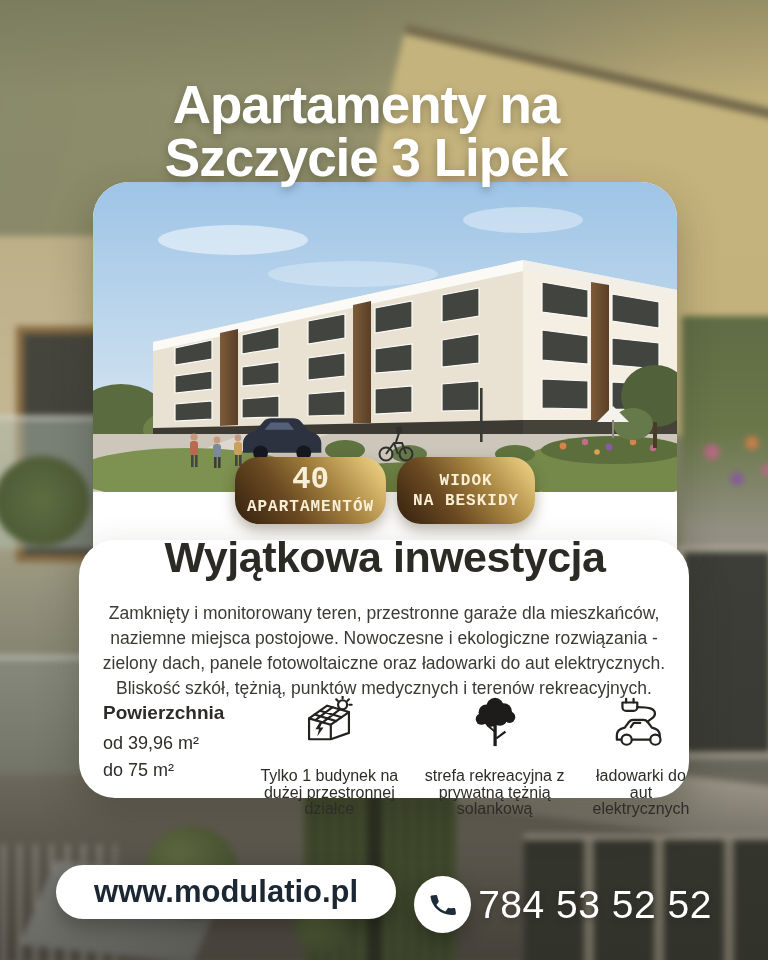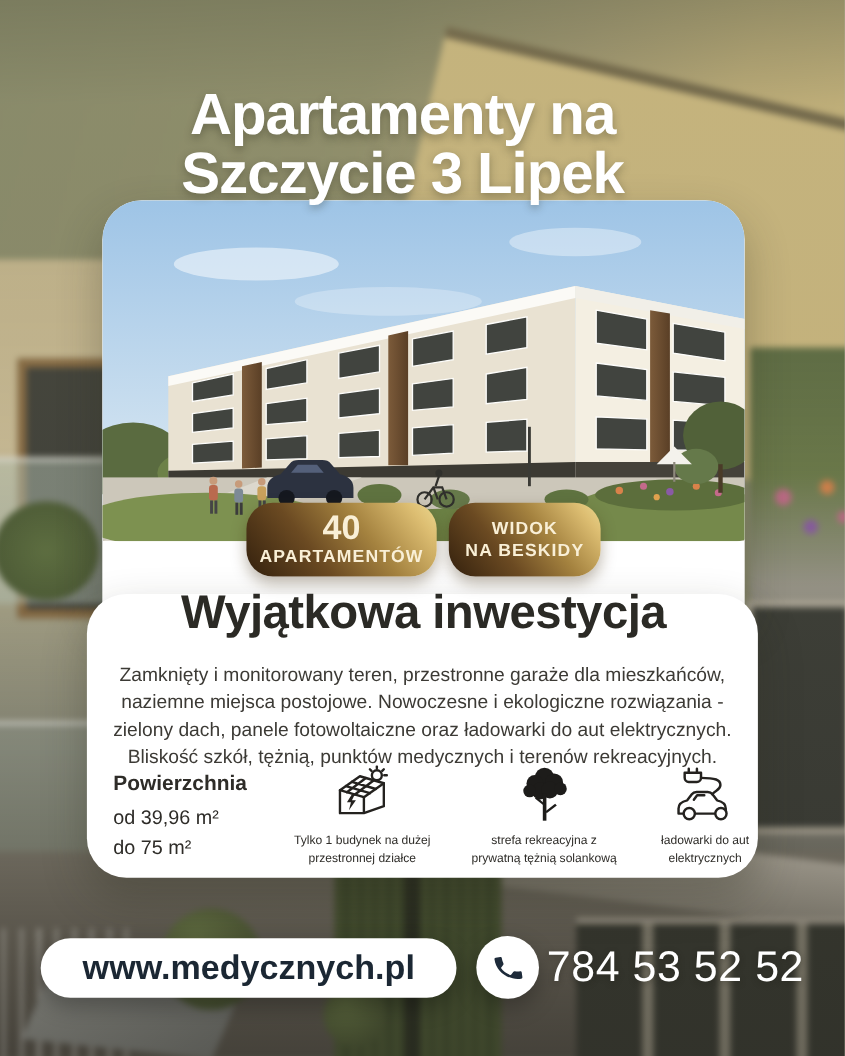--- a/index.html
+++ b/index.html
@@ -65,48 +65,48 @@
     overflow:hidden;}
   .card-lower{position:absolute;left:79px;top:540px;width:610px;height:258px;background:#ffffff;
     border-radius:36px;z-index:2;box-shadow:0 18px 40px rgba(40,40,28,.30);}
 
   
   .badges{position:absolute;left:93px;top:457px;width:584px;display:flex;justify-content:center;
     gap:11px;z-index:5;}
   .badge{min-width:138px;height:67px;border-radius:24px;display:flex;flex-direction:column;
     align-items:center;justify-content:center;padding:0 12px;box-sizing:border-box;
     background:linear-gradient(52deg,#33200d 0%,#6b4a22 35%,#a4823f 62%,#ddbe72 88%,#ecd88f 100%);
-    color:#f9efd6;box-shadow:0 6px 14px rgba(60,40,10,.35);}
+    color:#f9efd6;box-shadow:0 6px 14px rgba(60,40,10,.35);font-family:Liberation Mono, monospace;}
   .badge .b1{font-size:16px;font-weight:600;letter-spacing:1px;line-height:1.25;}
   .badge .b2{font-size:16px;font-weight:600;letter-spacing:1px;line-height:1.25;}
   .badge.first .b1{font-size:31px;font-weight:600;letter-spacing:0;line-height:1.05;}
 
   
   .heading{position:absolute;left:93px;top:533px;width:584px;text-align:center;z-index:5;
     font-size:43px;font-weight:800;color:#2b2a25;letter-spacing:-0.5px;}
   .desc{position:absolute;left:101px;top:601px;width:566px;text-align:center;z-index:5;
     font-size:17.5px;line-height:25px;color:#3c3a35;}
 
   
   .features{position:absolute;left:103px;top:692px;width:588px;display:flex;
     justify-content:space-between;z-index:5;color:#2e2c28;}
   .feat{display:flex;flex-direction:column;align-items:center;text-align:center;}
   .feat .icon{height:56px;display:flex;align-items:flex-end;justify-content:center;}
-  .feat .lab{font-size:11px;line-height:16.5px;margin-top:8px;}
+  .feat .lab{font-size:16px;line-height:16.5px;margin-top:20px;}
   .area-block{width:132px;text-align:left;padding-top:10px;}
   .area-block .a1{font-size:19px;font-weight:800;margin-bottom:6px;}
   .area-block .a2{font-size:18px;line-height:27px;}
   .w135{width:138px;} .w100{width:100px;} .w140{width:142px;} .w98{width:100px;}
 
   
   .bottom-bar{position:absolute;left:0;top:851px;width:768px;display:flex;align-items:center;
     justify-content:center;gap:18px;z-index:5;}
   .url-pill{background:#ffffff;border-radius:29px;padding:9px 38px;font-size:31px;font-weight:600;
     color:#1b2733;box-shadow:0 8px 20px rgba(0,0,0,.28);}
-  .phone-wrap{display:flex;align-items:center;gap:7px;}
+  .phone-wrap{display:flex;align-items:center;gap:7px;margin-top:25px;}
   .phone-circle{width:57px;height:57px;border-radius:50%;background:#ffffff;display:flex;
     align-items:center;justify-content:center;box-shadow:0 8px 20px rgba(0,0,0,.28);}
   .phone-num{color:#ffffff;font-size:39px;font-weight:500;letter-spacing:0.5px;
     text-shadow:0 2px 6px rgba(30,30,20,.35);}
 </style>
 </head>
 <body>
 
 <div class="page">
 
@@ -336,21 +336,21 @@
           <circle cx="16.5" cy="47" r="5.5" fill="#ffffff"></circle>
           <circle cx="47.5" cy="47" r="5.5" fill="#ffffff"></circle>
         </svg>
       </span>
       <span class="lab">ładowarki do aut elektrycznych</span>
     </div>
 
   </div>
 
   <div class="bottom-bar">
-    <div class="url-pill">www.medycznych.pl</div>
+    <div class="url-pill">www.modulatio.pl</div>
     <div class="phone-wrap">
       <span class="phone-circle">
         <svg width="30" height="30" viewBox="0 0 24 24" style="transform:rotate(-8deg);">
           <path d="M6.6 10.8c1.5 2.9 3.7 5.1 6.6 6.6l2.2-2.2c.3-.3.7-.4 1.1-.2 1.2.4 2.5.6 3.8.6.6 0 1 .4 1 1V20c0 .6-.4 1-1 1C10.6 21 3 13.4 3 4.3c0-.6.4-1 1-1h3.4c.6 0 1 .4 1 1 0 1.3.2 2.6.6 3.8.1.4 0 .8-.2 1.1l-2.2 2.2z" fill="#1e2b3a"></path>
         </svg>
       </span>
       <span class="phone-num">784 53 52 52</span>
     </div>
   </div>
 

